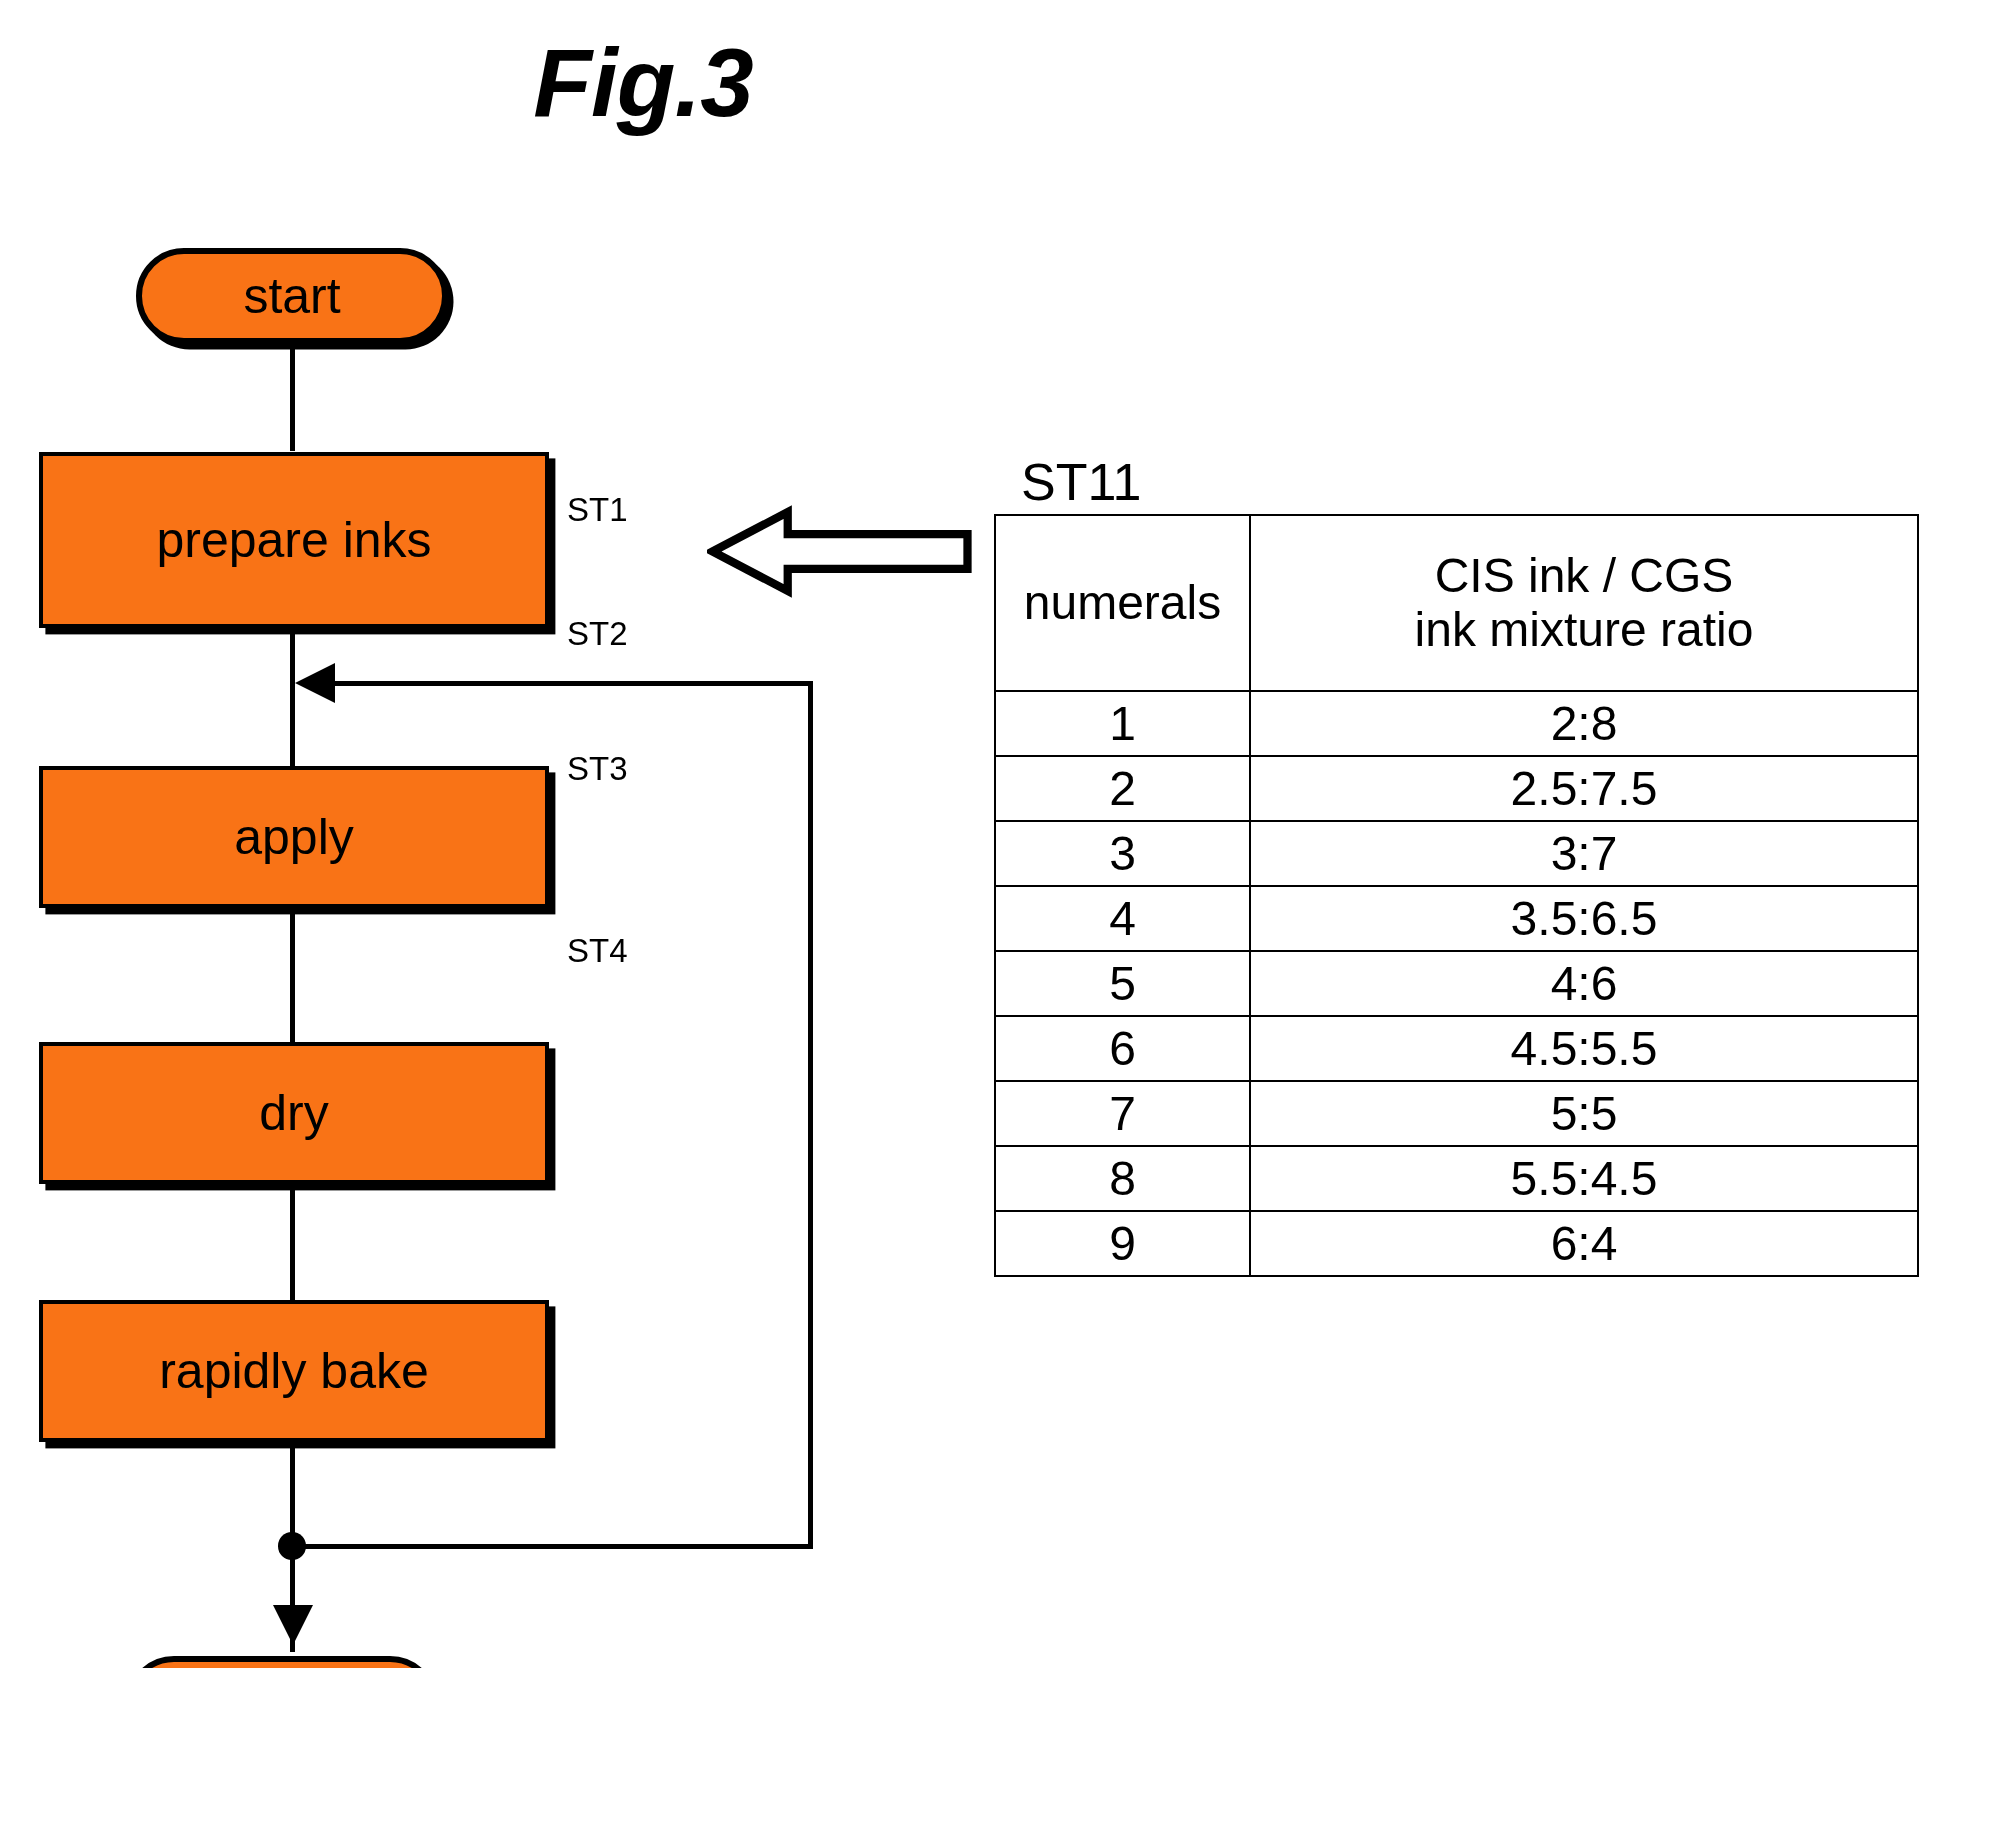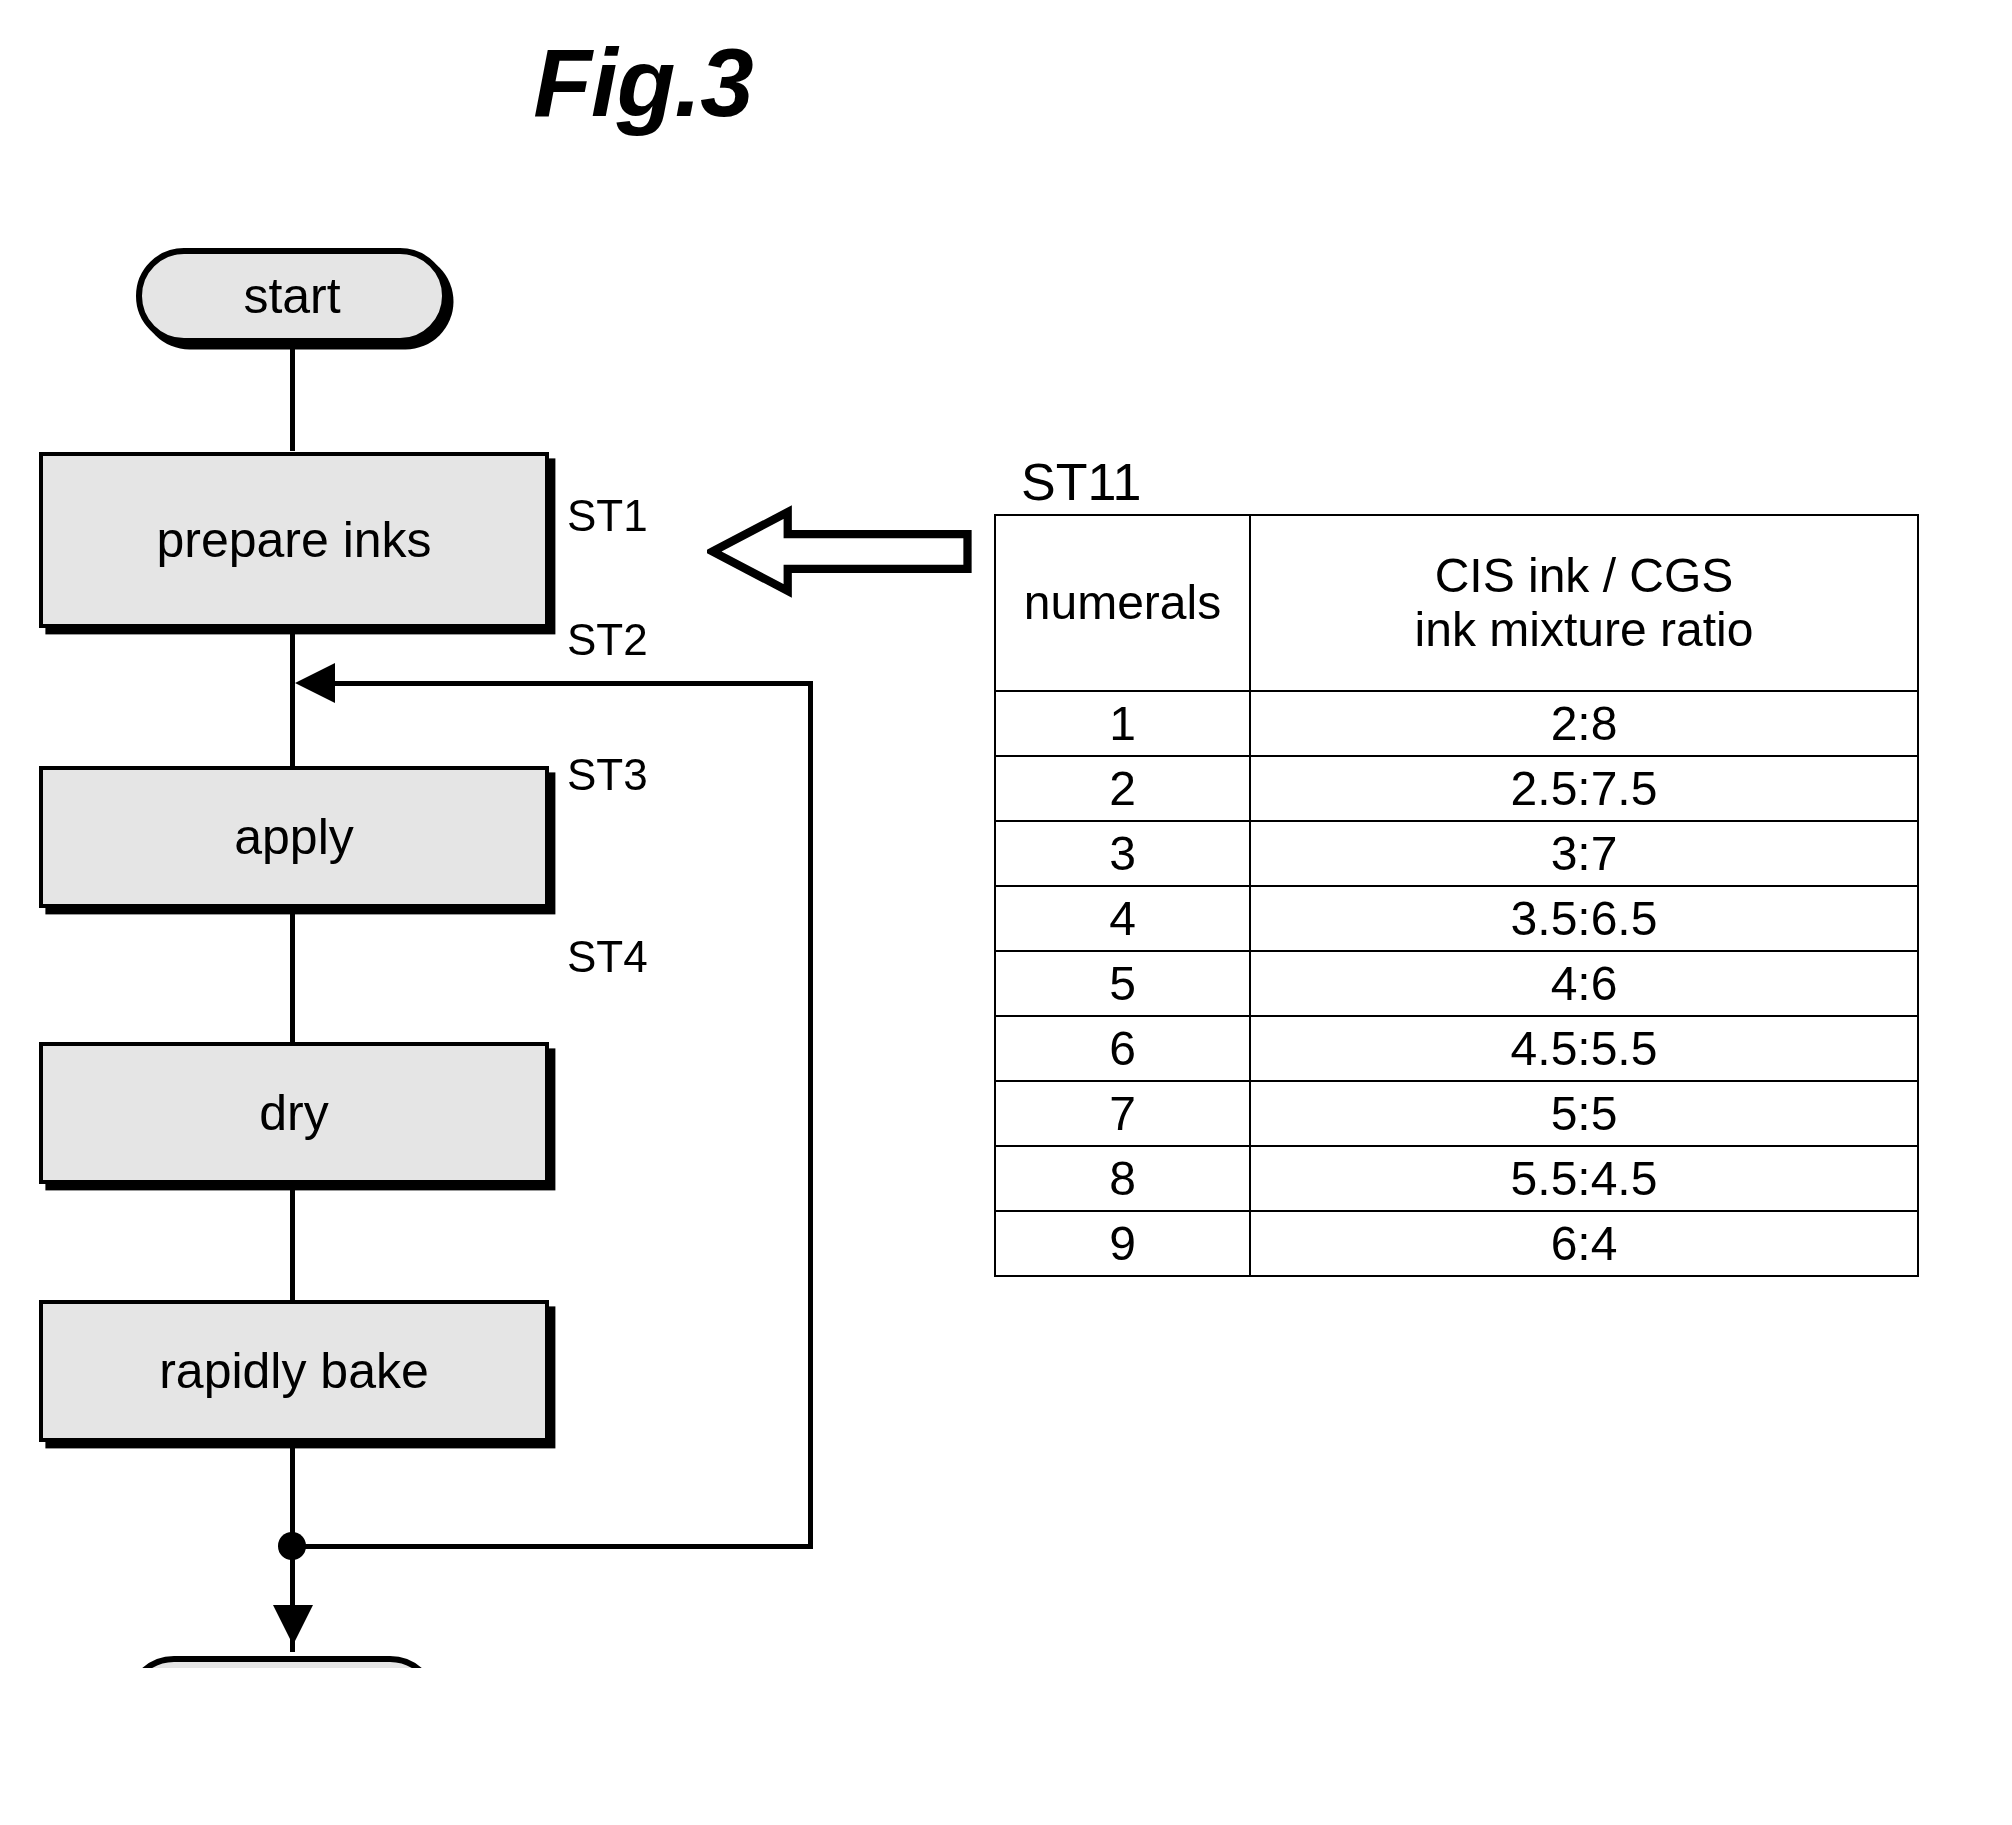--- a/index.html
+++ b/index.html
@@ -30,21 +30,21 @@
     font-weight: bold;
     font-style: italic;
     letter-spacing: -0.9px;
     font-family: "Liberation Sans", sans-serif;
   }
 
   
   .node {
     position: absolute;
     box-sizing: border-box;
-    background: #e5e5e5;
+    background: #f97316;
     display: flex;
     align-items: center;
     justify-content: center;
     text-align: center;
     line-height: 1.1;
   }
   .proc {
     border: 4.6px solid #000000;
     box-shadow: 6.4px 6.4px 0 0 #000000;
     font-size: 50px;
@@ -52,21 +52,21 @@
   }
   .term {
     border: 6.4px solid #000000;
     border-radius: 917px;
     box-shadow: 5.5px 5.5px 0 0 #000000;
     font-size: 50px;
   }
 
   .step-label {
     position: absolute;
-    font-size: 44px;
+    font-size: 33px;
     white-space: nowrap;
   }
 
   
   .vline {
     position: absolute;
     width: 4.6px;
     background: #000000;
   }
   .hline {

